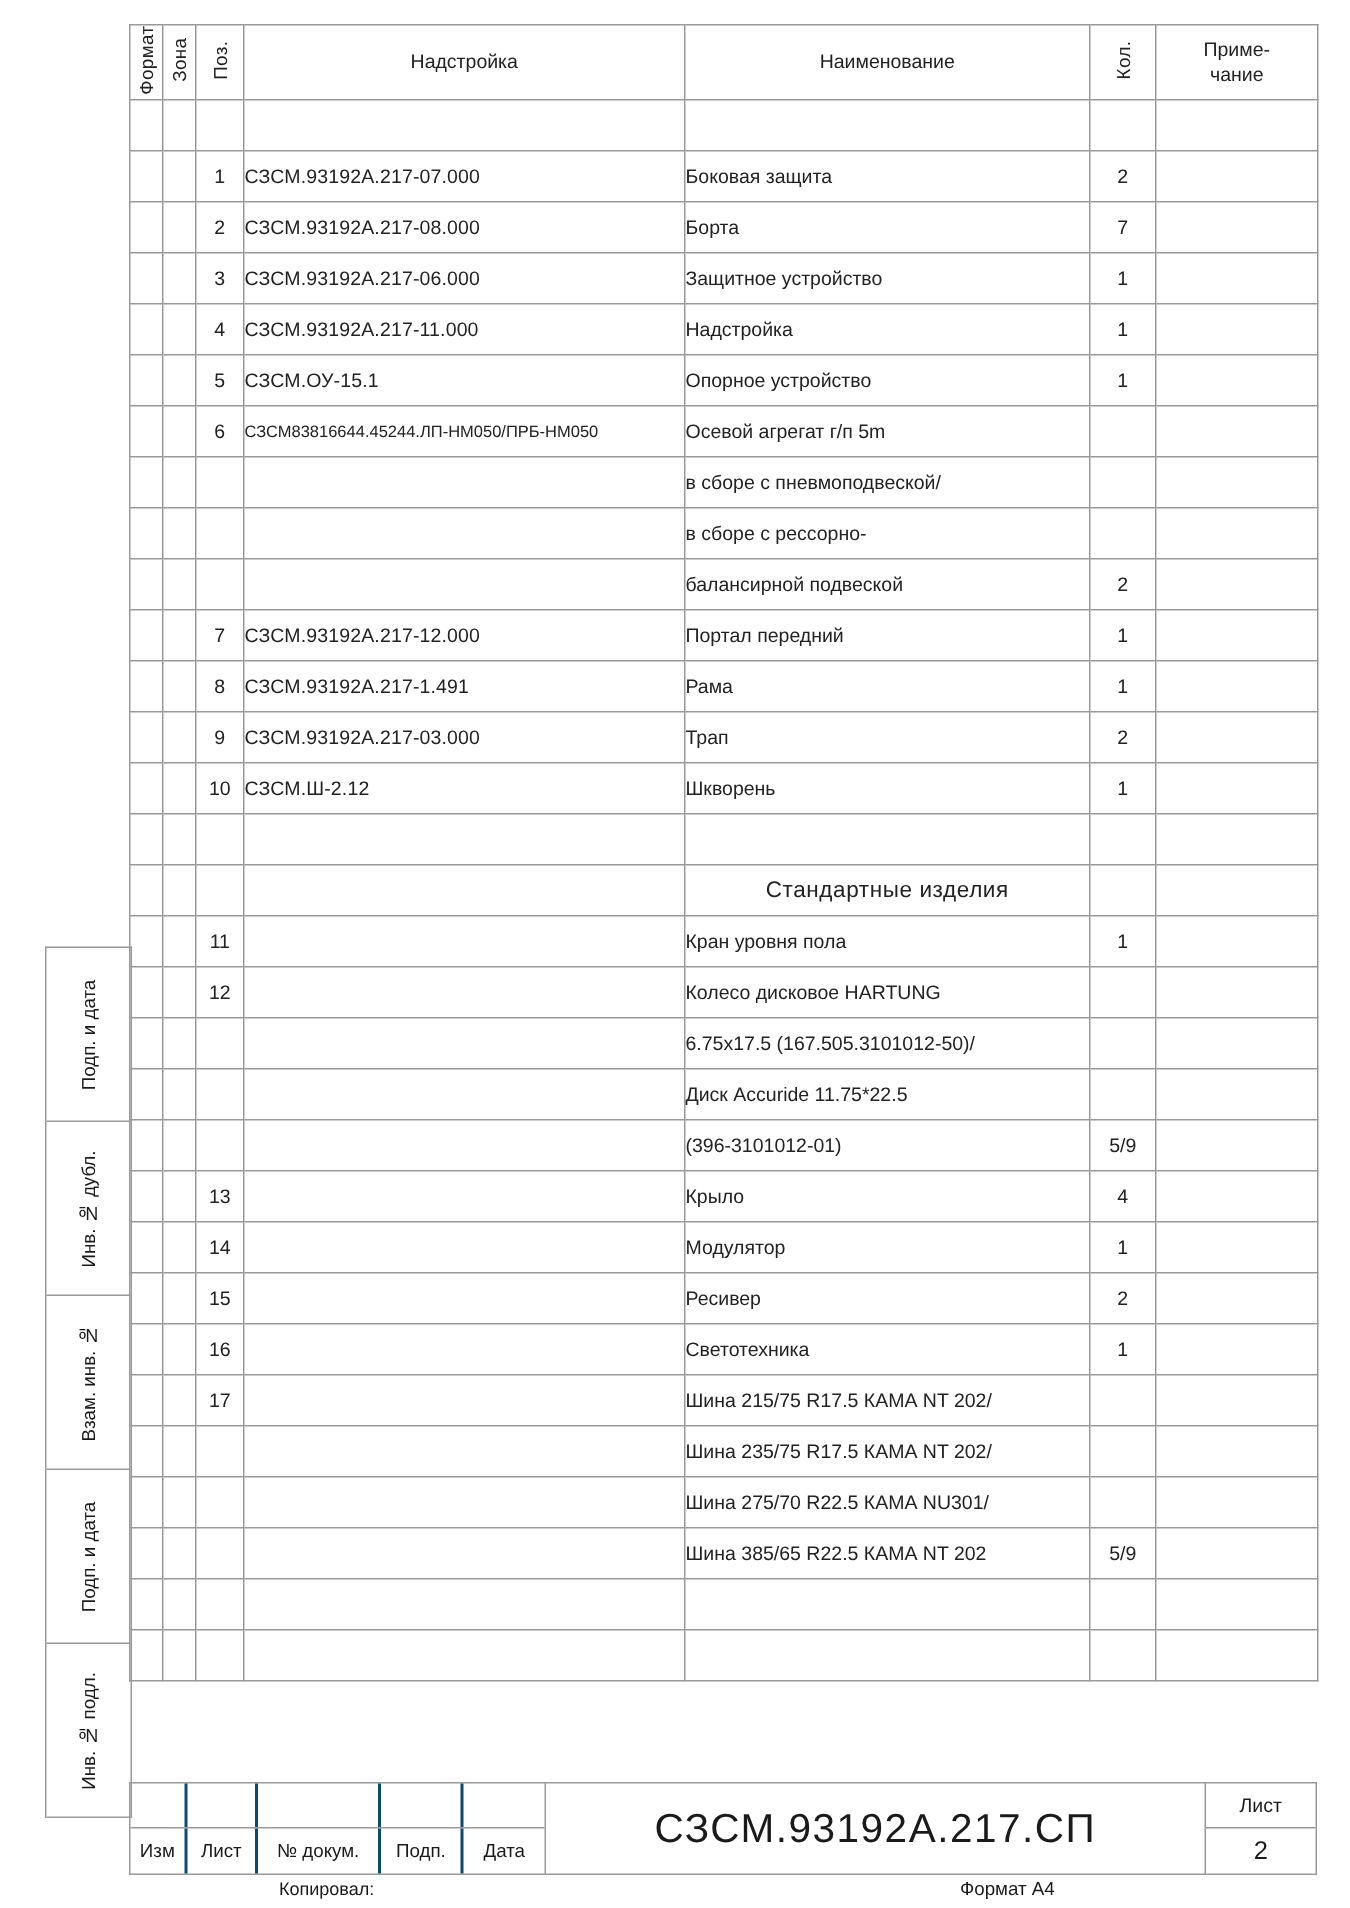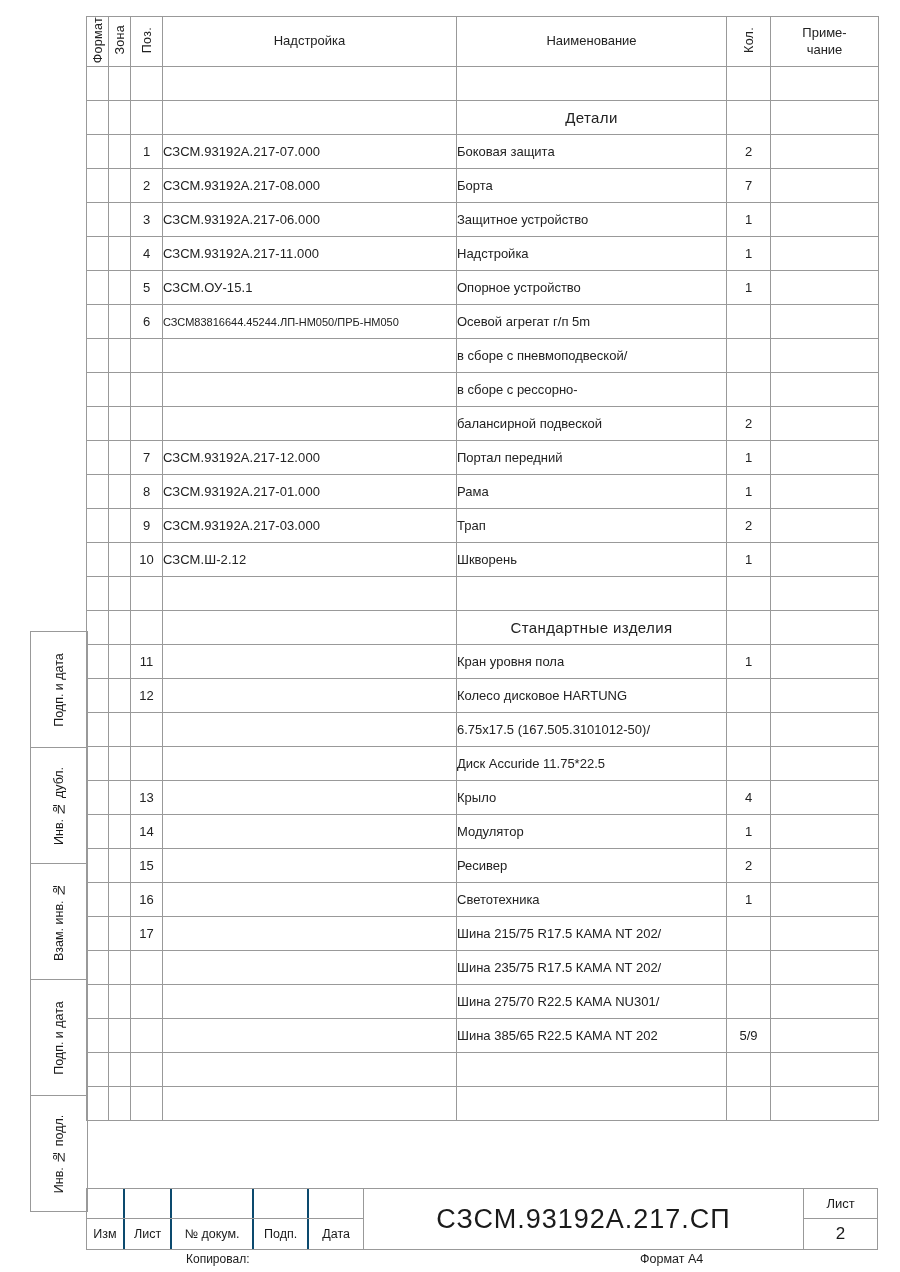--- a/index.html
+++ b/index.html
@@ -257,29 +257,20 @@
           <td></td>
           <td class="cell-poz"></td>
           <td class="cell-oboz"></td>
           <td class="cell-naim"></td>
           <td class="cell-kol"></td>
           <td class="cell-prim"></td>
         </tr>
         <tr>
           <td></td>
           <td></td>
-          <td class="cell-poz"></td>
-          <td class="cell-oboz"></td>
-          <td class="cell-naim section">Детали</td>
-          <td class="cell-kol"></td>
-          <td class="cell-prim"></td>
-        </tr>
-        <tr>
-          <td></td>
-          <td></td>
           <td class="cell-poz">1</td>
           <td class="cell-oboz">СЗСМ.93192А.217-07.000</td>
           <td class="cell-naim">Боковая защита</td>
           <td class="cell-kol">2</td>
           <td class="cell-prim"></td>
         </tr>
         <tr>
           <td></td>
           <td></td>
           <td class="cell-poz">2</td>
@@ -357,21 +348,21 @@
           <td class="cell-poz">7</td>
           <td class="cell-oboz">СЗСМ.93192А.217-12.000</td>
           <td class="cell-naim">Портал передний</td>
           <td class="cell-kol">1</td>
           <td class="cell-prim"></td>
         </tr>
         <tr>
           <td></td>
           <td></td>
           <td class="cell-poz">8</td>
-          <td class="cell-oboz">СЗСМ.93192А.217-01.000</td>
+          <td class="cell-oboz">СЗСМ.93192А.217-1.491</td>
           <td class="cell-naim">Рама</td>
           <td class="cell-kol">1</td>
           <td class="cell-prim"></td>
         </tr>
         <tr>
           <td></td>
           <td></td>
           <td class="cell-poz">9</td>
           <td class="cell-oboz">СЗСМ.93192А.217-03.000</td>
           <td class="cell-naim">Трап</td>
@@ -432,20 +423,29 @@
           <td class="cell-kol"></td>
           <td class="cell-prim"></td>
         </tr>
         <tr>
           <td></td>
           <td></td>
           <td class="cell-poz"></td>
           <td class="cell-oboz"></td>
           <td class="cell-naim">Диск Accuride 11.75*22.5</td>
           <td class="cell-kol"></td>
+          <td class="cell-prim"></td>
+        </tr>
+        <tr>
+          <td></td>
+          <td></td>
+          <td class="cell-poz"></td>
+          <td class="cell-oboz"></td>
+          <td class="cell-naim">(396-3101012-01)</td>
+          <td class="cell-kol">5/9</td>
           <td class="cell-prim"></td>
         </tr>
         <tr>
           <td></td>
           <td></td>
           <td class="cell-poz">13</td>
           <td class="cell-oboz"></td>
           <td class="cell-naim">Крыло</td>
           <td class="cell-kol">4</td>
           <td class="cell-prim"></td>

